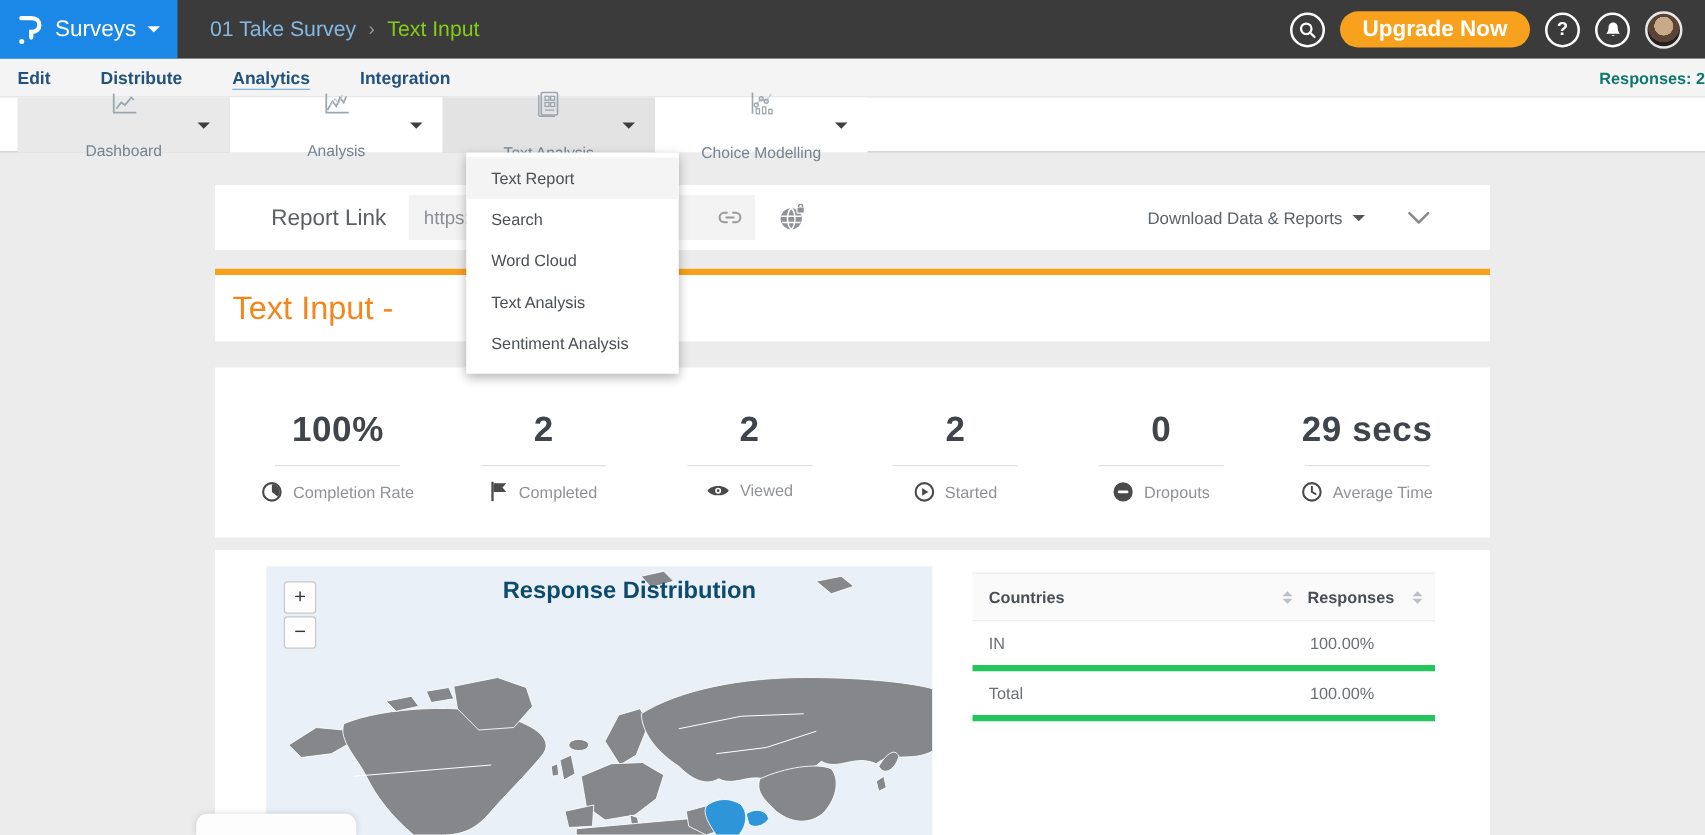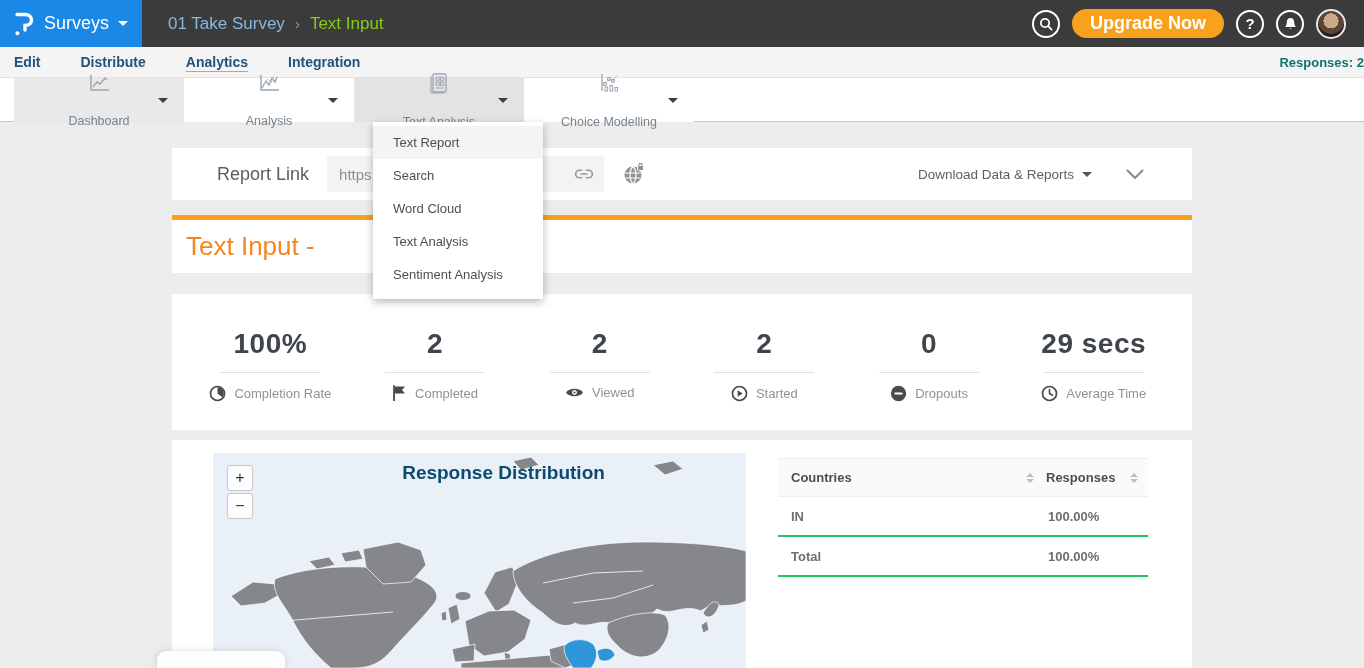--- a/index.html
+++ b/index.html
@@ -77,21 +77,21 @@
   .geo-table { position:absolute; left:606px; top:18px; width:370px; font-size:13px; }
   .geo-head { display:flex; align-items:center; background:#fafafa; border-top:1px solid #ededed; border-bottom:1px solid #ededed; height:39px; font-weight:bold; color:#4a4f55; }
   .geo-head .c1 { flex:1; padding-left:13px; cursor:pointer; display:flex; align-items:center; }
   .geo-head .sort { margin-left:auto; margin-right:12px; }
   .geo-head .c2 { width:78px; cursor:pointer; }
   .geo-head .sort2 { margin-left:6px; margin-right:10px; }
   .sort-ic { display:inline-flex; flex-direction:column; gap:2px; }
   .sort-ic i { width:0; height:0; border-left:4px solid transparent; border-right:4px solid transparent; display:block; }
   .sort-ic .up { border-bottom:4px solid #b9bfc5; }
   .sort-ic .dn { border-top:4px solid #b9bfc5; }
-  .geo-row { display:flex; align-items:center; height:40px; border-bottom:2px solid #22c55e; color:#6b7075;font-weight:bold; }
+  .geo-row { display:flex; align-items:center; height:40px; border-bottom:5px solid #22c55e; color:#6b7075; }
   .geo-row .c1 { flex:1; padding-left:13px; }
   .geo-row .c2 { width:100px; }
 
   .corner-toast { position:absolute; left:157px; top:651px; width:128px; height:17px; background:#fdfdfd; border-radius:9px 9px 0 0; box-shadow:0 0 6px rgba(0,0,0,.15); }
 </style>
 </head>
 <body>
 
 <div class="screen">
 

